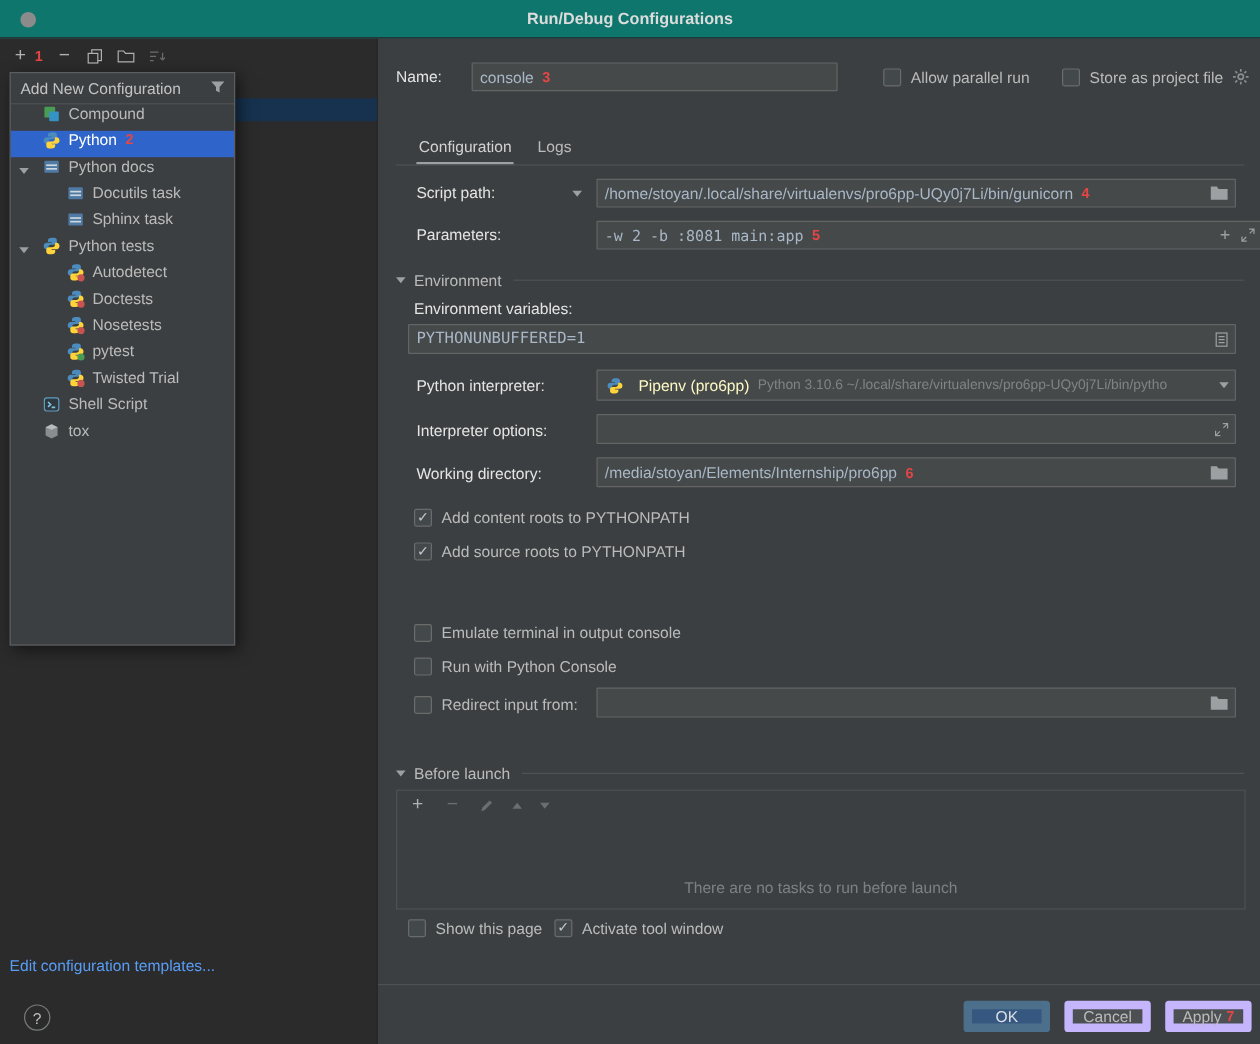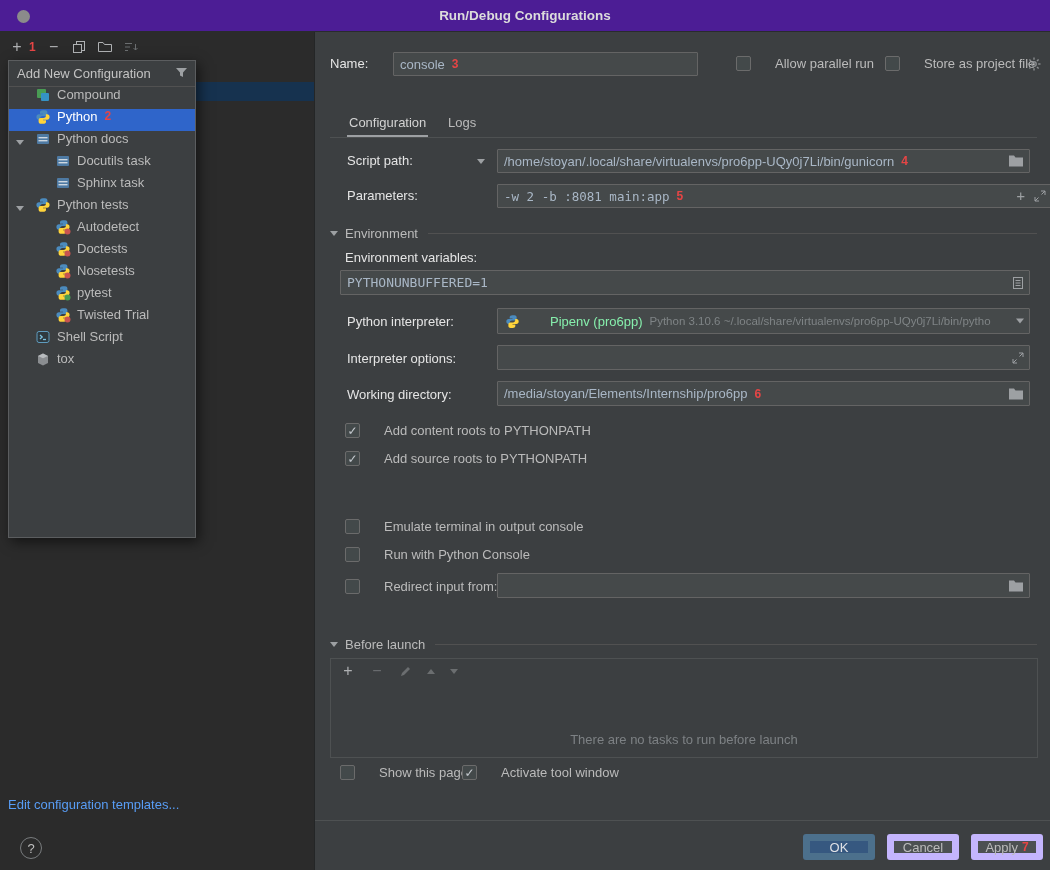--- a/index.html
+++ b/index.html
@@ -1,19 +1,19 @@
 <!DOCTYPE html>
 <html><head>
 <meta charset="utf-8">
 <style>
   *{margin:0;padding:0;box-sizing:border-box}
   html,body{width:1050px;height:870px;overflow:hidden}
   body{background:#3c3f41;font-family:"Liberation Sans",sans-serif;font-size:13px;color:#bbbbbb;position:relative}
 
-  .titlebar{position:absolute;top:0;left:0;right:0;height:32px;background:#4c1d95;border-bottom:1px solid #292b2d;z-index:2}
+  .titlebar{position:absolute;top:0;left:0;right:0;height:32px;background:#0f766e;border-bottom:1px solid #292b2d;z-index:2}
   .mac-circle{position:absolute;left:17px;top:10px;width:13px;height:13px;border-radius:50%;background:#8b8b8b}
   .title{position:absolute;left:0;right:0;top:8px;text-align:center;font-weight:bold;color:#dcdcdc;font-size:13.5px}
 
   .left-pane{position:absolute;top:32px;left:0;width:315px;bottom:0;background:#2b2b2b;border-right:1px solid #242627}
   .lp-toolbar{position:absolute;top:4px;left:10px;height:22px;display:flex;align-items:center;gap:11px}
   .tbicon{color:#afb1b3;font-size:16px;line-height:16px;width:14px;text-align:center;cursor:default}
   .svgicon{display:inline-flex;align-items:center;justify-content:center}
 
   .bg-strip{position:absolute;top:50px;left:186px;right:0;height:19px;background:#16324f}
 
@@ -31,33 +31,33 @@
   .help-btn{position:absolute;left:20px;top:805px;width:22px;height:22px;border-radius:50%;border:1.6px solid #787b7d;color:#c0c0c0;display:flex;align-items:center;justify-content:center;font-size:13px}
 
   .right-pane{position:absolute;top:32px;left:315px;right:0;bottom:0;background:#3c3f41}
   .lbl{position:absolute;height:16px;line-height:16px;color:#e5e5e5;white-space:nowrap}
   .field{position:absolute;height:24px;background:#45494a;border:1px solid #646464;border-radius:1px;display:flex;align-items:center;padding:0 6px;color:#a9b7c6;overflow:hidden;white-space:nowrap}
   .mono{font-family:"DejaVu Sans Mono",monospace;font-size:12.5px}
   .ann{color:#e64545;font-weight:bold;font-size:12px;font-family:"Liberation Sans",sans-serif;margin-left:7px}
   .fright{position:absolute;right:5px;top:50%;transform:translateY(-50%);display:inline-flex}
   .fright2{position:absolute;right:26px;top:50%;transform:translateY(-50%);display:inline-flex;color:#9da0a3;font-size:14px}
 
-  .cbrow{position:absolute;display:flex;gap:24px;height:16px;white-space:nowrap}
+  .cbrow{position:absolute;display:flex;align-items:center;gap:8px;height:16px;white-space:nowrap}
   .cb{width:15px;height:15px;background:#43494a;border:1px solid #6b6b6b;border-radius:2px;display:inline-flex;align-items:center;justify-content:center;color:#c3c8cd;font-size:12px;line-height:12px;flex:0 0 15px}
 
   .tab{position:absolute;top:80px;height:25px;line-height:22px;color:#bbbbbb;cursor:default;padding:0 2px}
   .tab.active{border-bottom:2px solid #9da0a3;color:#d3d3d3}
   .tabsep{position:absolute;top:105px;left:15px;right:13px;border-top:1px solid #4e5152}
 
   .section{position:absolute;display:flex;align-items:center;height:16px;white-space:nowrap}
   .section .sline{border-top:1px solid #515151;margin-left:10px}
   .tri-down{width:0;height:0;border-left:4px solid transparent;border-right:4px solid transparent;border-top:5px solid #9da0a3;display:inline-block}
   .sec-chev{margin-right:7px}
 
-  .interp-name{color:#86efac;margin-left:24px}
+  .interp-name{color:#fef9c3;margin-left:6px}
   .interp-detail{color:#7f8486;font-size:11.5px;margin-left:7px;overflow:hidden;white-space:nowrap;flex:1;padding-right:16px}
 
   .bl-panel{position:absolute;left:15px;right:12px;top:626px;height:100px;border:1px solid #4e5152;background:#3c3f41}
   .bl-toolbar{position:absolute;top:4px;left:10px;display:flex;align-items:center;gap:15px}
   .dim{color:#6b6e70}
   .tri-up-dim{width:0;height:0;border-left:4px solid transparent;border-right:4px solid transparent;border-bottom:5px solid #6b6e70;display:inline-block}
   .tri-down-dim{width:0;height:0;border-left:4px solid transparent;border-right:4px solid transparent;border-top:5px solid #6b6e70;display:inline-block}
   .bl-empty{position:absolute;left:0;right:0;bottom:10px;text-align:center;color:#7d8184}
 
   .footer-sep{position:absolute;left:0;right:0;top:788px;border-top:1px solid #4e5152}

